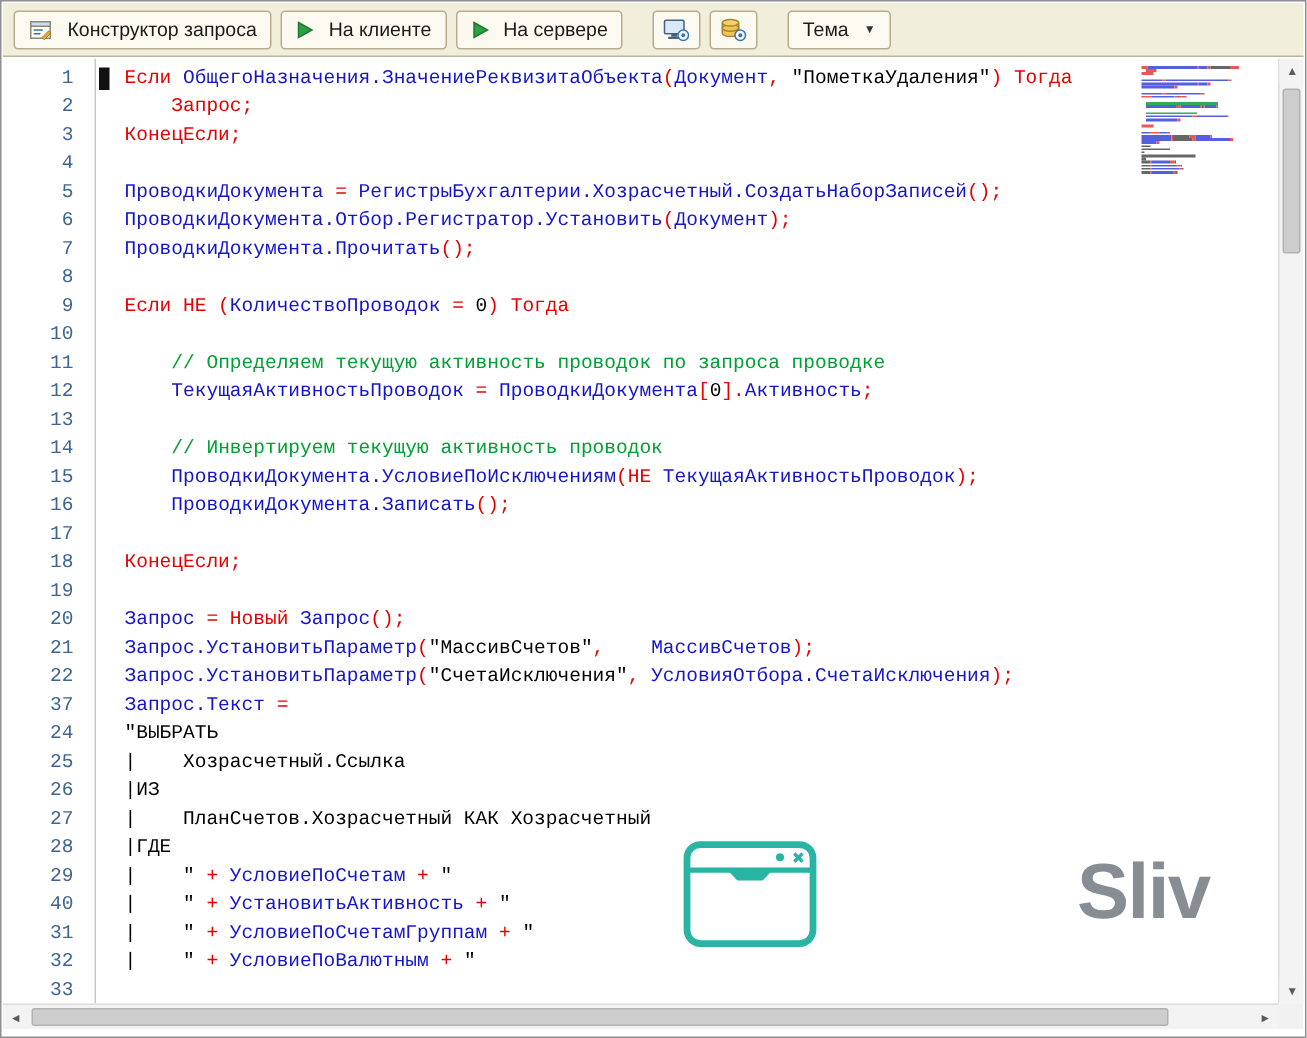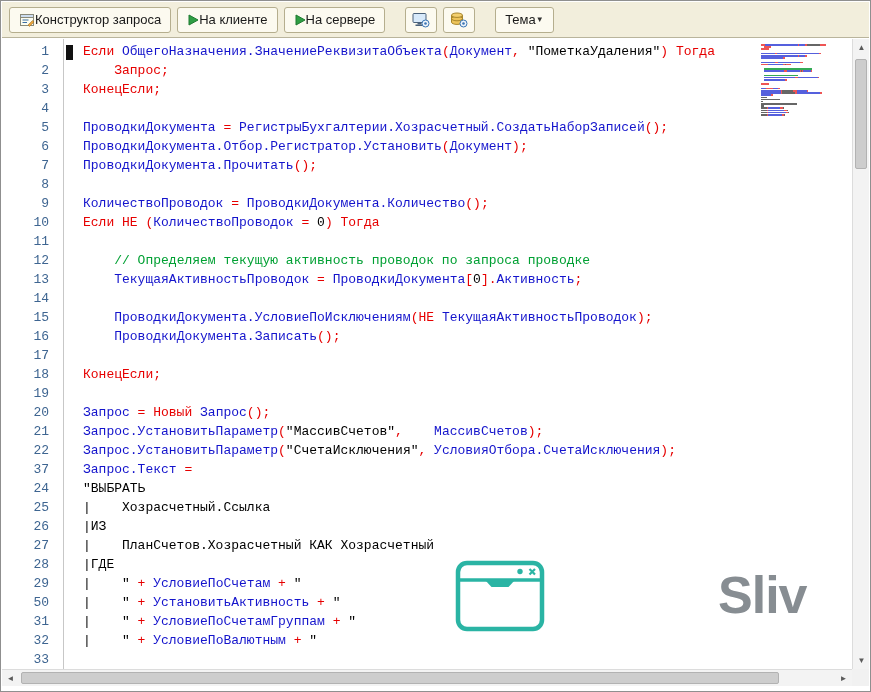--- a/index.html
+++ b/index.html
@@ -1,21 +1,21 @@
 <!DOCTYPE html>
 <html><head>
 <meta charset="utf-8">
 <style>
   * { margin:0; padding:0; box-sizing:border-box; }
   body { font-family:"Liberation Sans", sans-serif; background:#ffffff; }
   .window { position:relative; width:871px; height:692px; border:1px solid #8f8f8f; background:#ffffff; overflow:hidden; }
 
   
   .toolbar { position:absolute; top:1px; left:1px; right:1px; height:36px; background:#f2eedc; border-bottom:1px solid #b9b49c; display:flex; align-items:center; padding:0 7px; gap:6px; }
-  .tb-btn { display:inline-flex; align-items:center; gap:0; height:26px; padding:0 9px; background:#fcfaf0; border:1px solid #b5ae8e; border-radius:3px; font:13px "Liberation Sans", sans-serif; color:#1a1a1a; cursor:pointer; white-space:nowrap; }
+  .tb-btn { display:inline-flex; align-items:center; gap:10px; height:26px; padding:0 9px; background:#fcfaf0; border:1px solid #b5ae8e; border-radius:3px; font:13px "Liberation Sans", sans-serif; color:#1a1a1a; cursor:pointer; white-space:nowrap; }
   .tb-btn.icon-only { padding:0 6px; }
   .tb-gap { width:8px; }
   .caret { font-size:8px; color:#333; line-height:1; }
 
   
   .editor { position:absolute; top:38px; left:1px; right:1px; bottom:5px; background:#ffffff; overflow:hidden; }
   .gutter { position:absolute; top:0; left:0; width:62px; bottom:17px; background:#ffffff; border-right:1px solid #c7c7c7; padding-top:5px; }
   .ln { height:19px; line-height:19px; text-align:right; padding-right:14px; color:#3e6591; font:13px "Liberation Mono", monospace; }
   .codewrap { position:absolute; left:63px; top:0; right:17px; bottom:17px; overflow:hidden; padding:5px 0 0 8px; z-index:2;margin-left:10px; }
   .row { height:19px; line-height:19px; white-space:pre; font:13px "Liberation Mono", monospace; }
@@ -149,40 +149,40 @@
         <div class="ln">20</div>
         <div class="ln">21</div>
         <div class="ln">22</div>
         <div class="ln">37</div>
         <div class="ln">24</div>
         <div class="ln">25</div>
         <div class="ln">26</div>
         <div class="ln">27</div>
         <div class="ln">28</div>
         <div class="ln">29</div>
-        <div class="ln">50</div>
+        <div class="ln">40</div>
         <div class="ln">31</div>
         <div class="ln">32</div>
         <div class="ln">33</div>
       </div>
     <div class="codewrap" id="codeLines">
         <div class="row"><span class="sg-k">Если </span><span class="sg-i">ОбщегоНазначения.ЗначениеРеквизитаОбъекта</span><span class="sg-k">(</span><span class="sg-i">Документ</span><span class="sg-k">, </span><span class="sg-s">"ПометкаУдаления"</span><span class="sg-k">) Тогда</span></div>
         <div class="row"><span class="sg-p">    </span><span class="sg-k">Запрос;</span></div>
         <div class="row"><span class="sg-k">КонецЕсли;</span></div>
         <div class="row"></div>
         <div class="row"><span class="sg-i">ПроводкиДокумента</span><span class="sg-k"> = </span><span class="sg-i">РегистрыБухгалтерии.Хозрасчетный.СоздатьНаборЗаписей</span><span class="sg-k">();</span></div>
         <div class="row"><span class="sg-i">ПроводкиДокумента.Отбор.Регистратор.Установить</span><span class="sg-k">(</span><span class="sg-i">Документ</span><span class="sg-k">);</span></div>
         <div class="row"><span class="sg-i">ПроводкиДокумента.Прочитать</span><span class="sg-k">();</span></div>
         <div class="row"></div>
-        <div class="row"><span class="sg-i">КоличествоПроводок</span><span class="sg-k"> = </span><span class="sg-i">ПроводкиДокумента.Количество</span><span class="sg-k">();</span></div>
         <div class="row"><span class="sg-k">Если НЕ (</span><span class="sg-i">КоличествоПроводок</span><span class="sg-k"> = </span><span class="sg-s">0</span><span class="sg-k">) Тогда</span></div>
         <div class="row"></div>
         <div class="row"><span class="sg-p">    </span><span class="sg-c">// Определяем текущую активность проводок по запроса проводке</span></div>
         <div class="row"><span class="sg-p">    </span><span class="sg-i">ТекущаяАктивностьПроводок</span><span class="sg-k"> = </span><span class="sg-i">ПроводкиДокумента</span><span class="sg-k">[</span><span class="sg-s">0</span><span class="sg-k">].</span><span class="sg-i">Активность</span><span class="sg-k">;</span></div>
         <div class="row"></div>
+        <div class="row"><span class="sg-p">    </span><span class="sg-c">// Инвертируем текущую активность проводок</span></div>
         <div class="row"><span class="sg-p">    </span><span class="sg-i">ПроводкиДокумента.УсловиеПоИсключениям</span><span class="sg-k">(НЕ </span><span class="sg-i">ТекущаяАктивностьПроводок</span><span class="sg-k">);</span></div>
         <div class="row"><span class="sg-p">    </span><span class="sg-i">ПроводкиДокумента.Записать</span><span class="sg-k">();</span></div>
         <div class="row"></div>
         <div class="row"><span class="sg-k">КонецЕсли;</span></div>
         <div class="row"></div>
         <div class="row"><span class="sg-i">Запрос</span><span class="sg-k"> = Новый </span><span class="sg-i">Запрос</span><span class="sg-k">();</span></div>
         <div class="row"><span class="sg-i">Запрос.УстановитьПараметр</span><span class="sg-k">(</span><span class="sg-s">"МассивСчетов"</span><span class="sg-k">,    </span><span class="sg-i">МассивСчетов</span><span class="sg-k">);</span></div>
         <div class="row"><span class="sg-i">Запрос.УстановитьПараметр</span><span class="sg-k">(</span><span class="sg-s">"СчетаИсключения"</span><span class="sg-k">, </span><span class="sg-i">УсловияОтбора.СчетаИсключения</span><span class="sg-k">);</span></div>
         <div class="row"><span class="sg-i">Запрос.Текст</span><span class="sg-k"> = </span></div>
         <div class="row"><span class="sg-s">"ВЫБРАТЬ</span></div>

